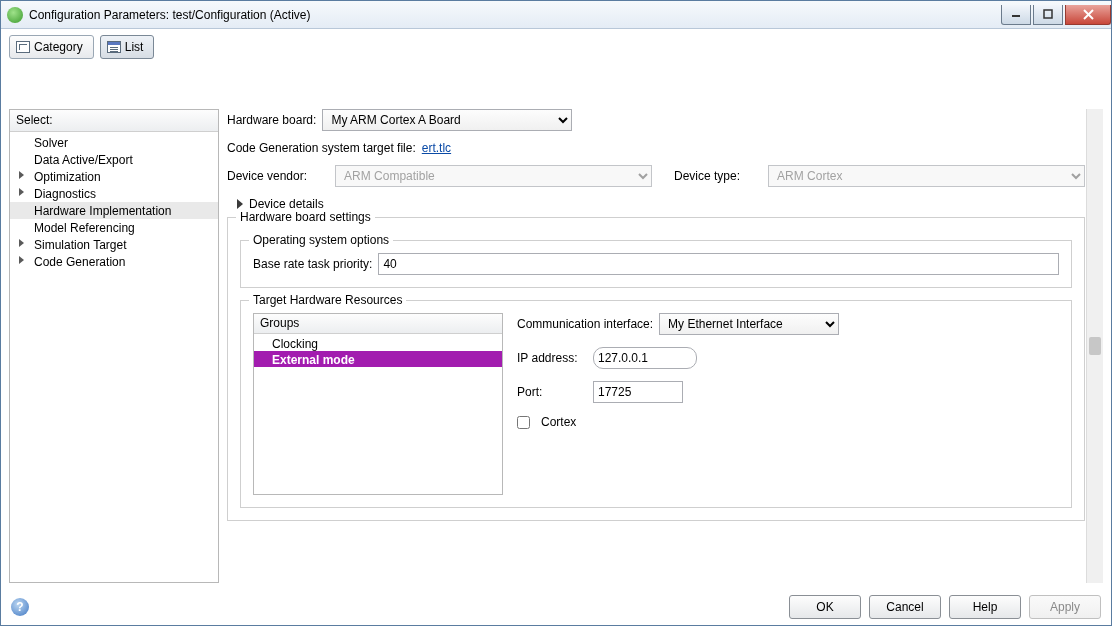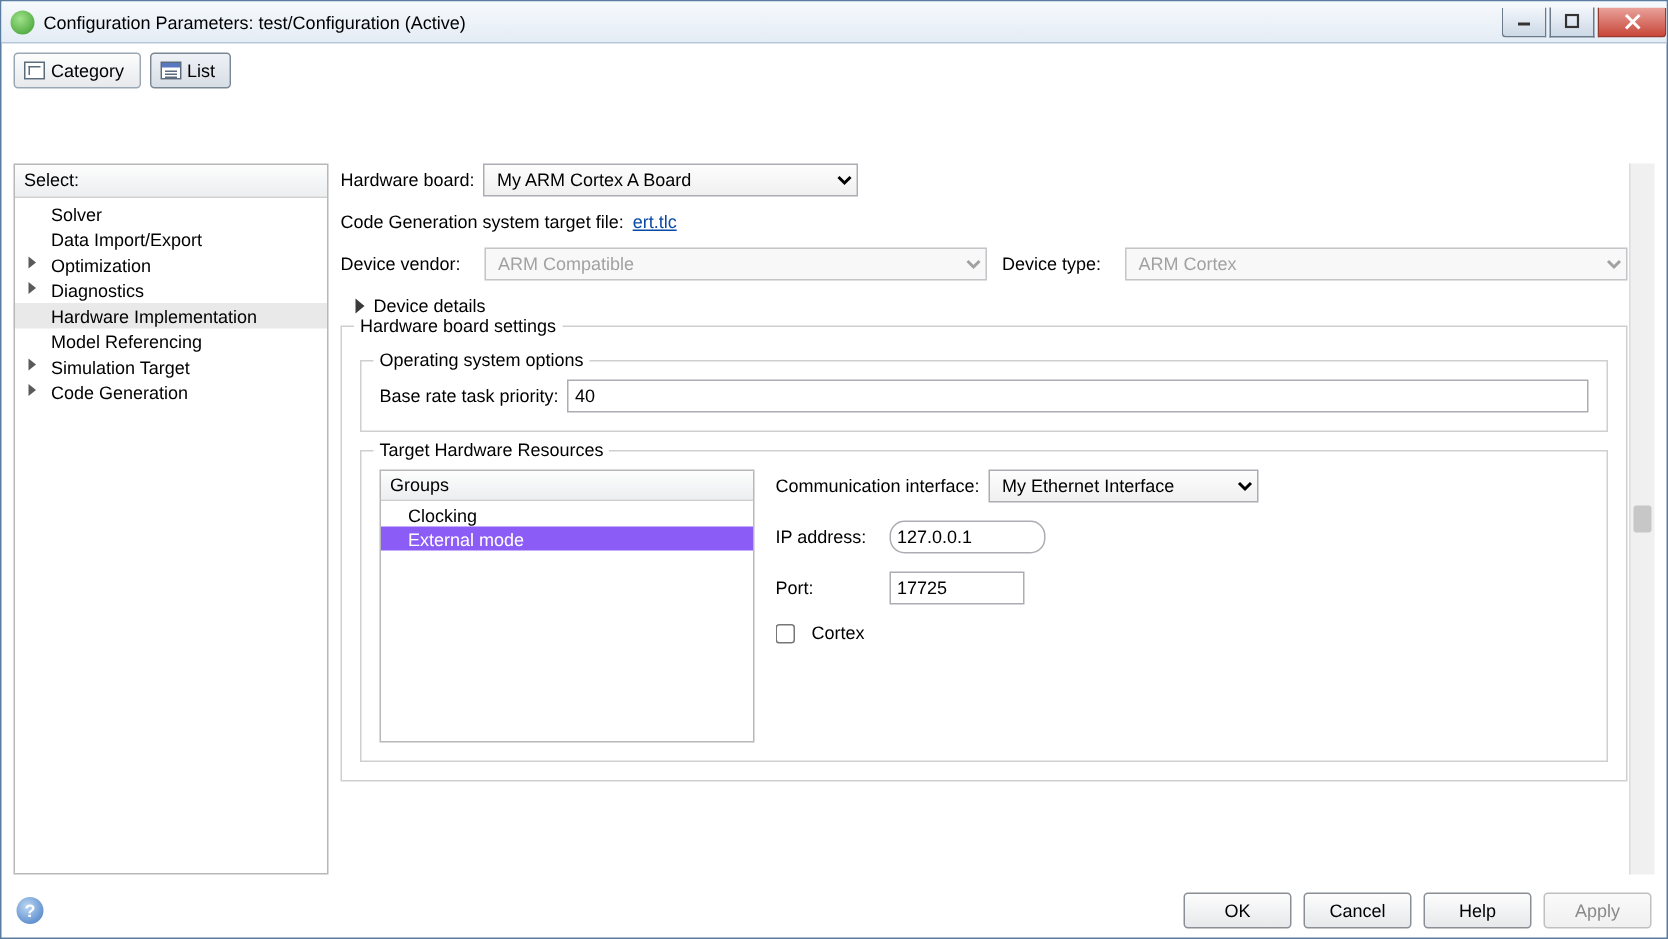--- a/index.html
+++ b/index.html
@@ -214,21 +214,21 @@
     height: 20px;
     border-bottom: 1px solid #cfcfcf;
     padding: 2px 6px;
   }
   .groups-body { padding: 1px 0; height: 160px; }
   .groups-item {
     height: 16px; padding: 2px 0 0 18px;
     display:flex; align-items:center;
   }
   .groups-item.sel {
-    background:#8b5cf6; color:#fff;
+    background:#a21caf; color:#fff;font-weight:bold;
   }
   .thr-flex { display:flex; gap: 14px; }
   .comm { flex:1; }
   .commrow { display:flex; align-items:center; margin-bottom: 12px; gap:6px; }
   .link { color:#0a4aa6; text-decoration: underline; cursor:pointer; }
   .footer {
     height: 36px;
     border-top: 0;
     display:flex;
     align-items:center;
@@ -296,21 +296,21 @@
     </div>
 
     <div class="body">
       <div class="tree">
         <div class="tree-head">Select:</div>
         <div class="tree-items" id="tree-items">
             <div class="tree-item">
               <span>Solver</span>
             </div>
             <div class="tree-item">
-              <span>Data Import/Export</span>
+              <span>Data Active/Export</span>
             </div>
             <div class="tree-item">
               <span class="expander"></span>
               <span>Optimization</span>
             </div>
             <div class="tree-item">
               <span class="expander"></span>
               <span>Diagnostics</span>
             </div>
             <div class="tree-item sel">
@@ -337,21 +337,21 @@
           <select style="width:250px">
             <option>My ARM Cortex A Board</option>
           </select>
         </div>
 
         <div class="row">
           <span class="lbl">Code Generation system target file:</span>
           <span class="link">ert.tlc</span>
         </div>
 
-        <div class="row" style="gap:10px">
+        <div class="row" style="gap:22px">
           <span class="lbl">Device vendor:</span>
           <select disabled="" style="flex:1">
             <option>ARM Compatible</option>
           </select>
           <span class="lbl">Device type:</span>
           <select disabled="" style="flex:1">
             <option>ARM Cortex</option>
           </select>
         </div>
 

